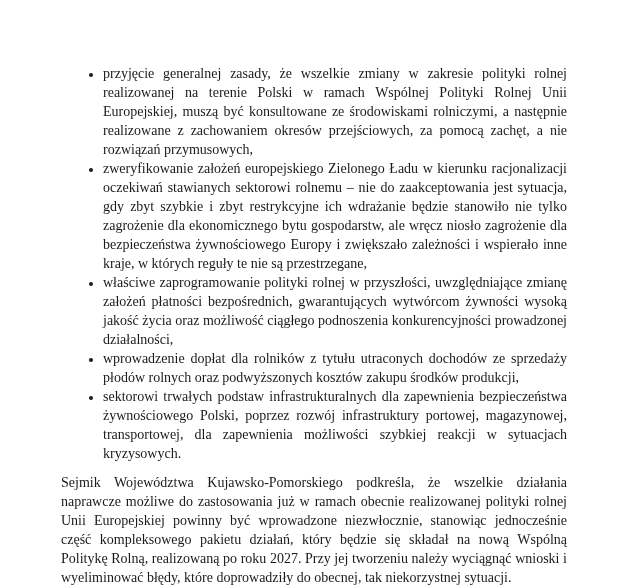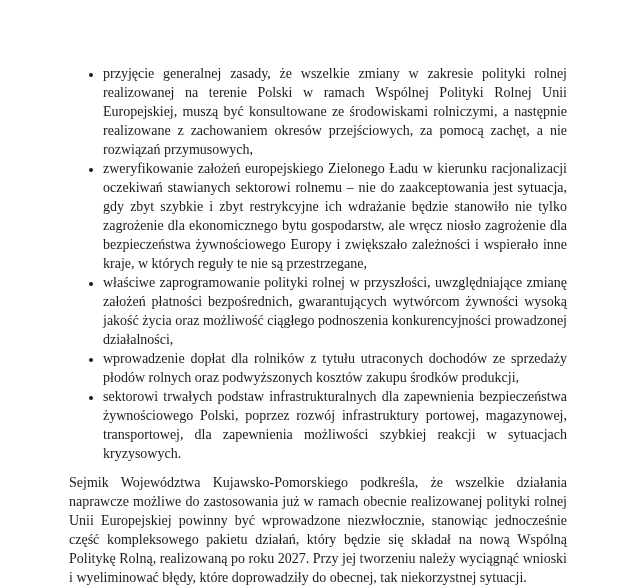--- a/index.html
+++ b/index.html
@@ -36,21 +36,21 @@
     list-style: disc outside;
   }
   ul.bullet-list li {
     text-align: justify;
     padding-left: 0px;
   }
   ul.bullet-list li::marker {
     font-size: 12px;
   }
   p.closing {
-    margin: 10px 0 0 16px;
+    margin: 10px 0 0 8px;
     text-align: justify;
   }
 </style>
 </head>
 <body>
 
 <div class="page">
   <div class="content">
     <ul class="bullet-list">
       <li>przyjęcie generalnej zasady, że wszelkie zmiany w zakresie polityki rolnej realizowanej na terenie Polski w ramach Wspólnej Polityki Rolnej Unii Europejskiej, muszą być konsultowane ze środowiskami rolniczymi, a następnie realizowane z zachowaniem okresów przejściowych, za pomocą zachęt, a nie rozwiązań przymusowych,</li>

